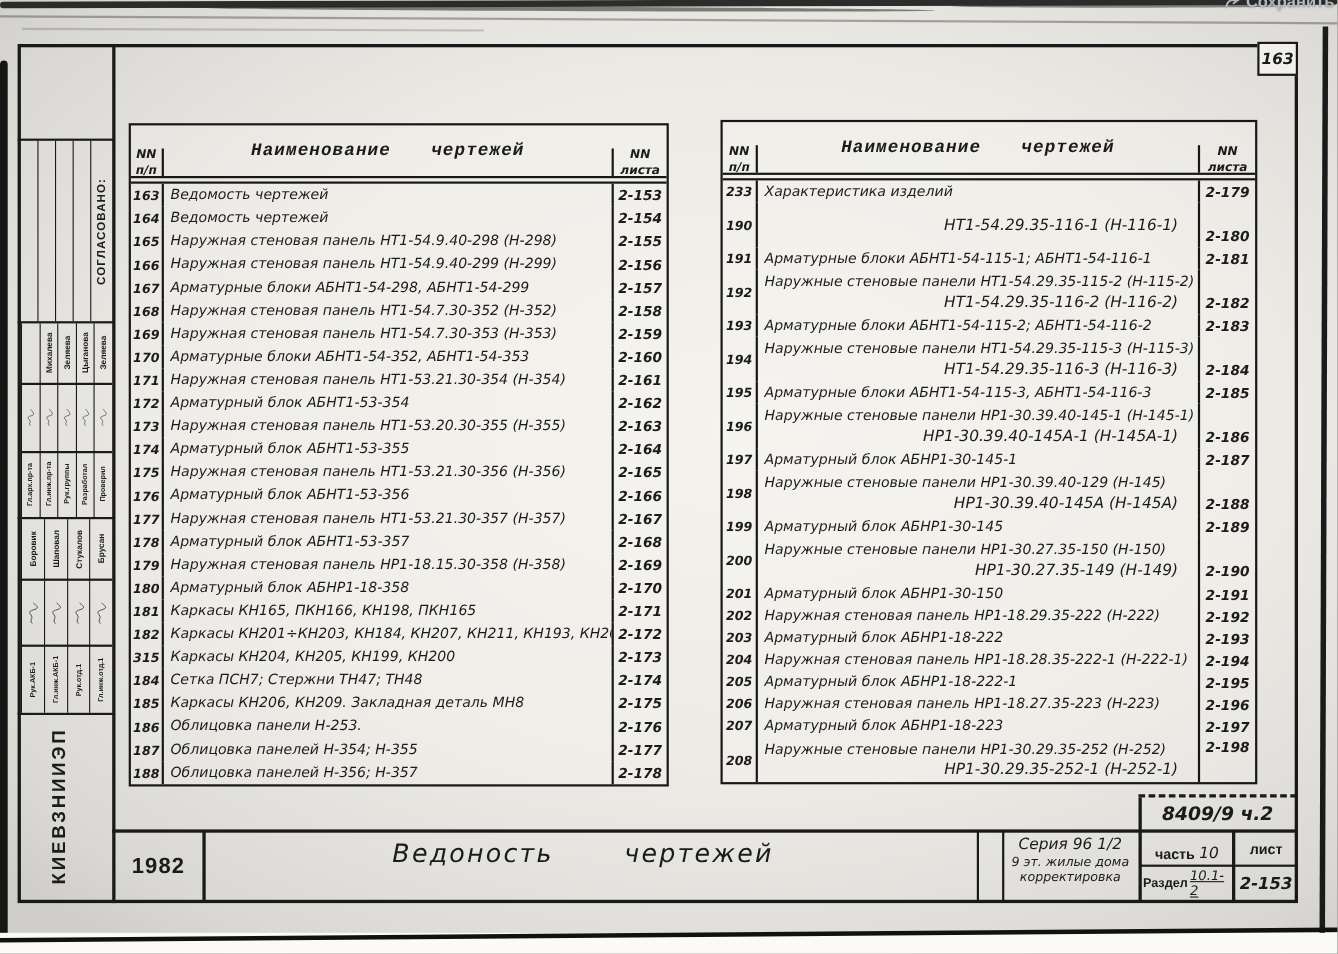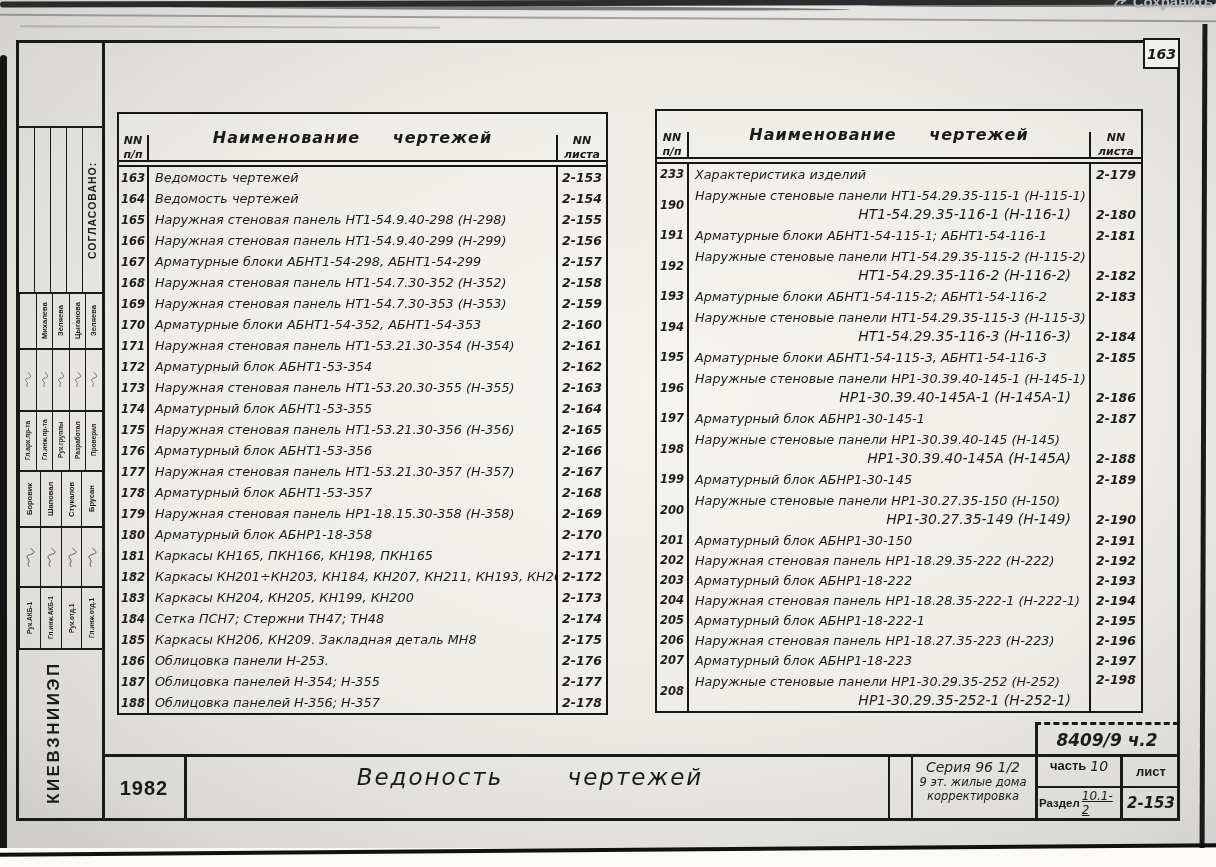--- a/index.html
+++ b/index.html
@@ -56,37 +56,37 @@
   .org{position:absolute;left:28px;top:652px;width:52px;height:162px;display:flex;align-items:center;justify-content:center;
        font-size:17px;font-weight:bold;letter-spacing:2.5px;}
 
   
   .f-line{position:absolute;background:#1a1a1a;}
   .yearbox{position:absolute;left:104px;top:756px;width:80px;height:64px;display:flex;align-items:center;justify-content:center;
            font-size:20px;font-weight:bold;letter-spacing:1px;}
   .sheet-title{position:absolute;left:240px;top:764px;width:580px;text-align:center;font-size:23px;word-spacing:55px;letter-spacing:2px;}
   .series{position:absolute;left:913px;top:757px;width:120px;text-align:center;line-height:1.2;}
   .series .s1{font-size:14px;} .series .s2,.series .s3{font-size:11.5px;display:block;}
-  .cell-part{position:absolute;left:1039px;top:758px;width:80px;height:26px;display:flex;align-items:flex-start;justify-content:center;gap:4px;}
+  .cell-part{position:absolute;left:1039px;top:758px;width:80px;height:26px;display:flex;align-items:flex-end;justify-content:center;gap:4px;}
   .cell-razdel{position:absolute;left:1039px;top:789px;width:80px;height:28px;display:flex;align-items:center;justify-content:center;gap:2px;}
   .cell-list{position:absolute;left:1123px;top:758px;width:56px;height:26px;display:flex;align-items:center;justify-content:center;}
   .cell-listno{position:absolute;left:1123px;top:789px;width:56px;height:28px;display:flex;align-items:center;justify-content:center;}
   .blabel{font-weight:bold;font-size:13px;}
   .blabel.sm{font-size:11.5px;}
   .docbox{position:absolute;left:1035px;top:722px;width:144px;height:33px;border-top:3px dashed #191919;
           display:flex;align-items:center;justify-content:center;font-size:17px;font-weight:bold;}
 
   
   .dtable{position:absolute;border:2.5px solid #171717;background:rgba(250,249,245,.25);}
   .t-left{left:117px;top:112px;width:491px;}
   .t-right{left:655px;top:109px;width:488px;}
   .thead{display:flex;border-bottom:2.5px solid #171717;height:48px;}
   .dspace{height:5px;border-bottom:2.5px solid #171717;}
   .h-num,.h-sheet{display:flex;flex-direction:column;align-items:center;justify-content:center;font-size:11px;font-weight:bold;line-height:1.25;margin-top:21px;}
-  .h-name{flex:1;display:flex;align-items:center;justify-content:center;font-size:16px;font-weight:bold;word-spacing:26px;letter-spacing:1px;}
+  .h-name{flex:1;display:flex;align-items:center;justify-content:center;font-size:16px;font-weight:bold;word-spacing:26px;letter-spacing:1px;font-family:Liberation Mono, monospace;}
   .t-left  .h-num{width:30px;border-right:2px solid #171717;}
   .t-left  .h-sheet{width:50px;border-left:2px solid #171717;}
   .t-right .h-num{width:32px;border-right:2px solid #171717;}
   .t-right .h-sheet{width:52px;border-left:2px solid #171717;}
   .row{display:flex;}
   .t-left  .row{height:21px;}
   .t-right .row{height:20px;}
   .t-right .row.dbl{height:41px;}
   .c-num{display:flex;align-items:center;justify-content:center;font-size:11.5px;font-weight:bold;}
   .t-left  .c-num{width:30px;border-right:2px solid #171717;}
@@ -423,21 +423,21 @@
           <span class="c-sheet hw">2-171</span>
         </div>
         <div class="row">
           <span class="c-num hw">182</span>
           <span class="c-name hw">
             <span class="l1">Каркасы КН201÷КН203, КН184, КН207, КН211, КН193, КН202, КН210</span>
           </span>
           <span class="c-sheet hw">2-172</span>
         </div>
         <div class="row">
-          <span class="c-num hw">183</span>
+          <span class="c-num hw">315</span>
           <span class="c-name hw">
             <span class="l1">Каркасы КН204, КН205, КН199, КН200</span>
           </span>
           <span class="c-sheet hw">2-173</span>
         </div>
         <div class="row">
           <span class="c-num hw">184</span>
           <span class="c-name hw">
             <span class="l1">Сетка ПСН7; Стержни ТН47; ТН48</span>
           </span>
@@ -492,21 +492,20 @@
     <div class="row">
           <span class="c-num hw">233</span>
           <span class="c-name hw">
             <span class="l1">Характеристика изделий</span>
           </span>
           <span class="c-sheet hw">2-179</span>
         </div>
         <div class="row dbl">
           <span class="c-num hw">190</span>
           <span class="c-name hw">
-            <span class="l1">Наружные стеновые панели НТ1-54.29.35-115-1 (Н-115-1)</span>
             <span class="l2">НТ1-54.29.35-116-1 (Н-116-1)</span>
           </span>
           <span class="c-sheet hw">2-180</span>
         </div>
         <div class="row">
           <span class="c-num hw">191</span>
           <span class="c-name hw">
             <span class="l1">Арматурные блоки АБНТ1-54-115-1; АБНТ1-54-116-1</span>
           </span>
           <span class="c-sheet hw">2-181</span>
@@ -552,21 +551,21 @@
         <div class="row">
           <span class="c-num hw">197</span>
           <span class="c-name hw">
             <span class="l1">Арматурный блок АБНР1-30-145-1</span>
           </span>
           <span class="c-sheet hw">2-187</span>
         </div>
         <div class="row dbl">
           <span class="c-num hw">198</span>
           <span class="c-name hw">
-            <span class="l1">Наружные стеновые панели НР1-30.39.40-145 (Н-145)</span>
+            <span class="l1">Наружные стеновые панели НР1-30.39.40-129 (Н-145)</span>
             <span class="l2">НР1-30.39.40-145А (Н-145А)</span>
           </span>
           <span class="c-sheet hw">2-188</span>
         </div>
         <div class="row">
           <span class="c-num hw">199</span>
           <span class="c-name hw">
             <span class="l1">Арматурный блок АБНР1-30-145</span>
           </span>
           <span class="c-sheet hw">2-189</span>

